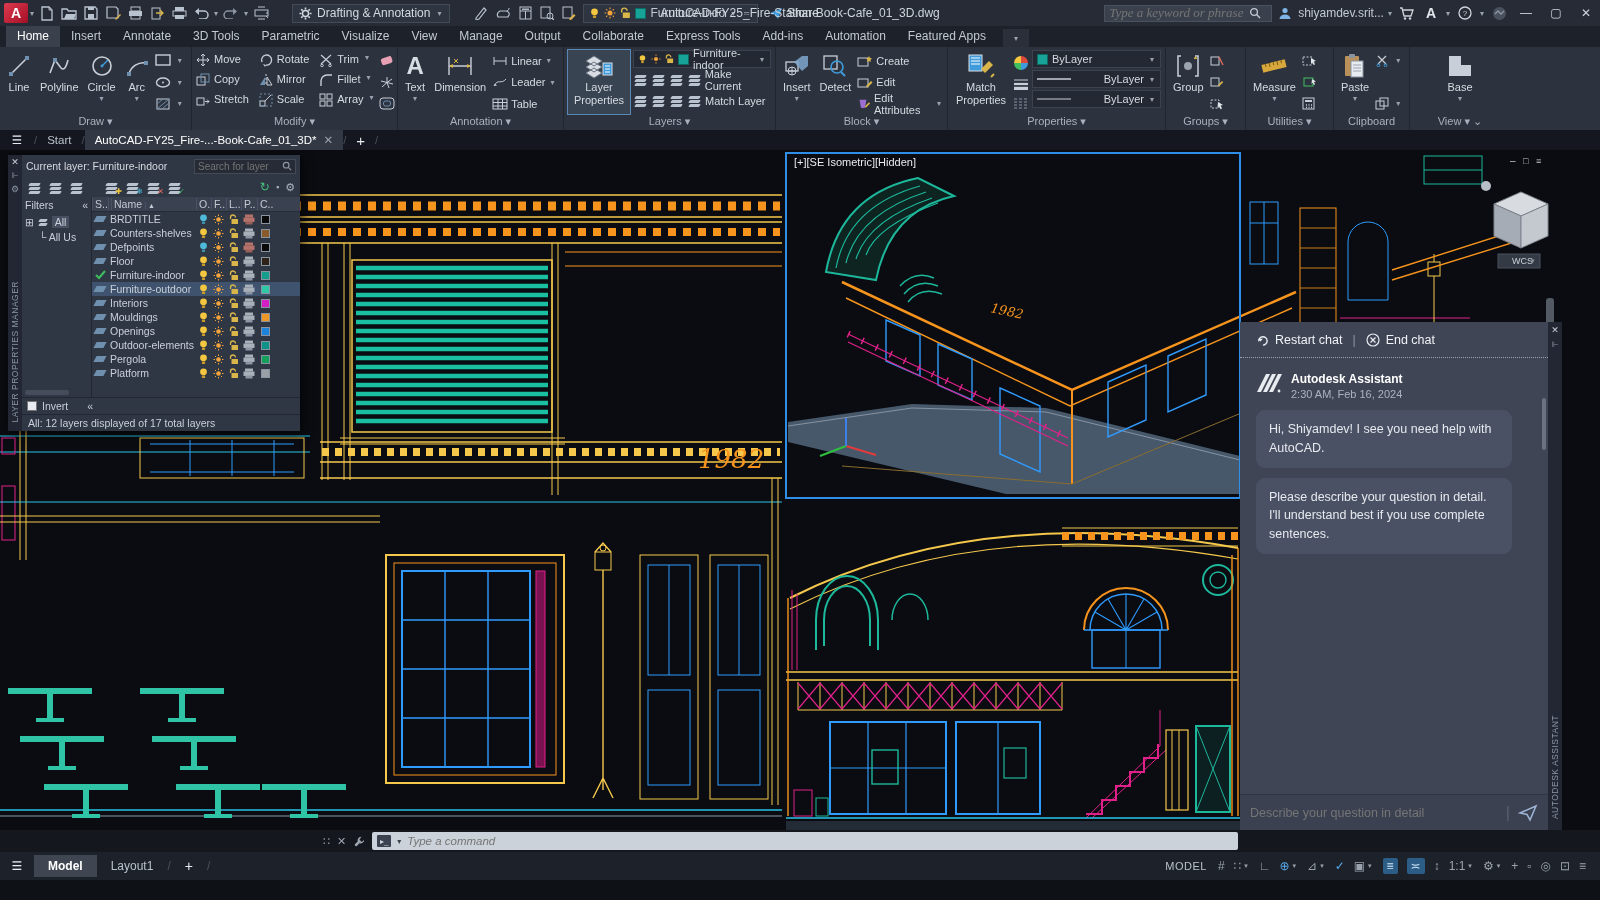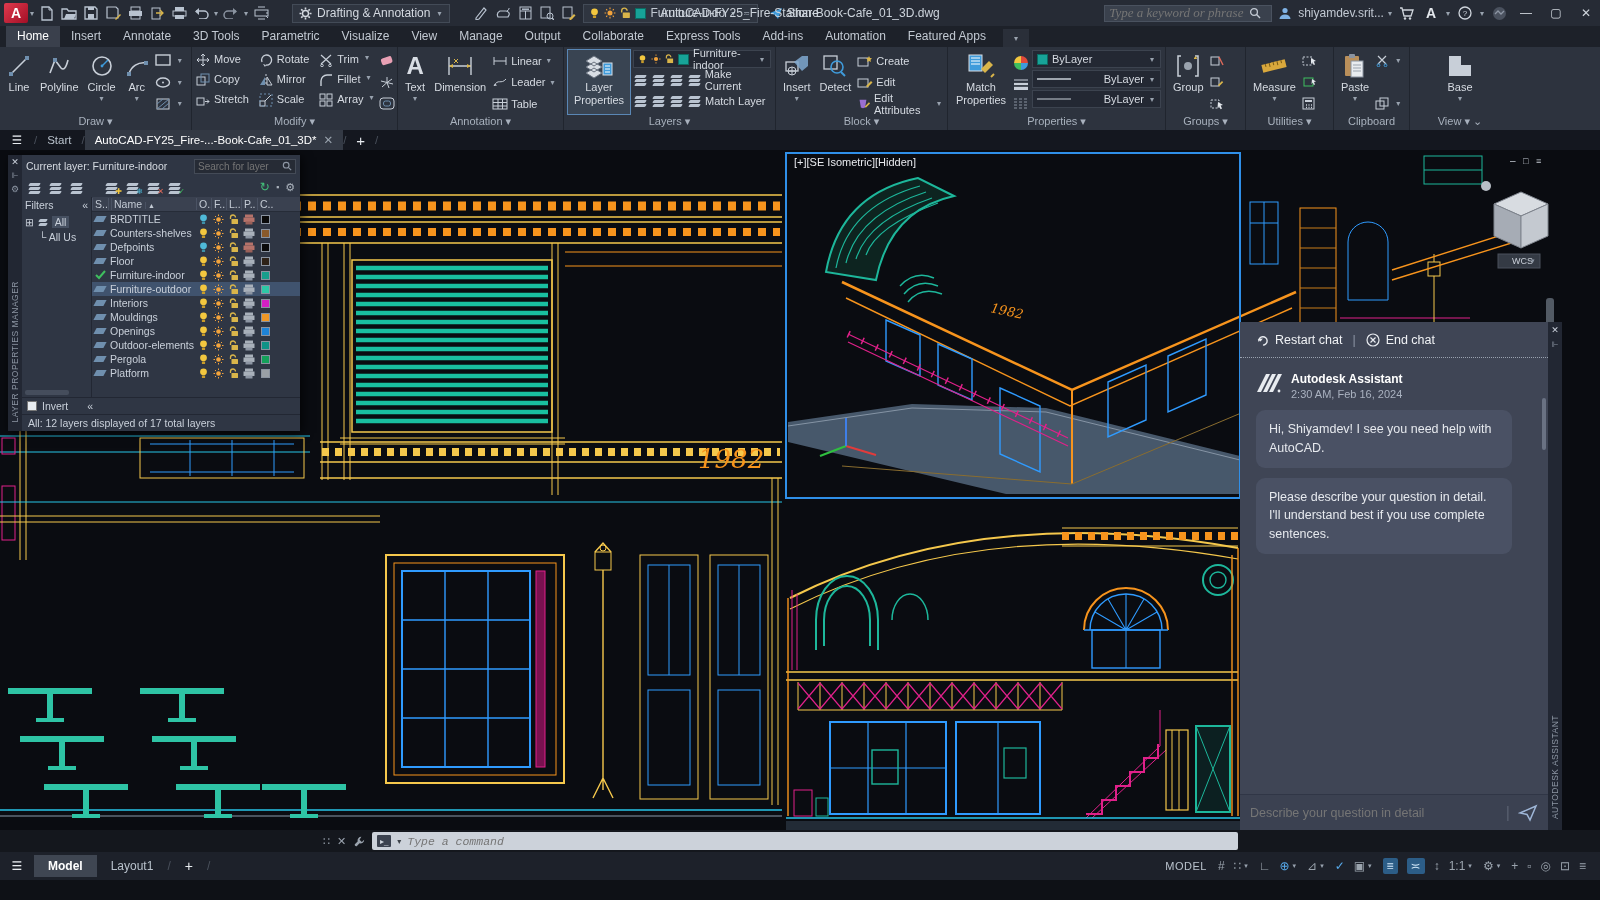--- a/index.html
+++ b/index.html
@@ -98,21 +98,21 @@
 .chat-in{height:36px;border-top:1px solid #303646;display:flex;align-items:center;padding:0 10px;gap:8px;background:#3b4151}
 .chat-in input{flex:1;background:transparent;border:0;outline:0;color:#8b93a3;font-size:12.5px;font-family:"Liberation Sans",sans-serif}
 .chat-scroll{position:absolute;right:2px;top:40px;width:4px;height:52px;background:#6a7283;border-radius:2px}
 .chat-strip{position:absolute;left:1548px;top:172px;width:14px;height:508px;background:#222733;display:flex;flex-direction:column;align-items:center;padding:3px 0;gap:5px;z-index:5}
 .chat-strip .vtext{writing-mode:vertical-rl;transform:rotate(180deg);font-size:8.5px;color:#8d96a4;letter-spacing:.5px;margin-top:auto;margin-bottom:8px}
 
 
 .cmdrow{height:22px;background:#14171d;display:flex;align-items:center;flex:0 0 22px}
 .cmd-icons{margin-left:323px;display:flex;align-items:center;gap:7px;color:#9aa3ae;font-size:11px}
 .cmdinput{width:866px;height:18px;background:#ccd2da;border-radius:2px;display:flex;align-items:center;padding:0 5px;gap:4px;margin-left:6px}
-.cmdinput input{flex:1;background:transparent;border:0;outline:0;font-style:italic;font-size:11.5px;color:#3c4148;font-family:Liberation Mono, monospace}
+.cmdinput input{flex:1;background:transparent;border:0;outline:0;font-style:italic;font-size:11.5px;color:#3c4148;font-family:Liberation Sans, sans-serif}
 .cmd-glyph{width:14px;height:12px;background:#3c4350;color:#cfd5dc;font-size:8px;display:flex;align-items:center;justify-content:center;border-radius:1px}
 
 
 .bottombar{height:28px;background:#1d212a;display:flex;align-items:center;flex:0 0 28px;font-size:12px}
 .btab{padding:4px 14px;color:#b9c2cc}
 .btab.active{background:#3f4652;color:#fff;font-weight:bold}
 .bb-right{margin-left:auto;display:flex;align-items:center;gap:9px;margin-right:14px;color:#9aa3ad;font-size:12px}
 .bb-right .sic{display:flex;align-items:center;gap:1px}
 .sic.on{color:#56a8e8}
 .sic.onbg{background:#2c5d87;color:#cfe6f8;padding:1px 4px;border-radius:2px}

